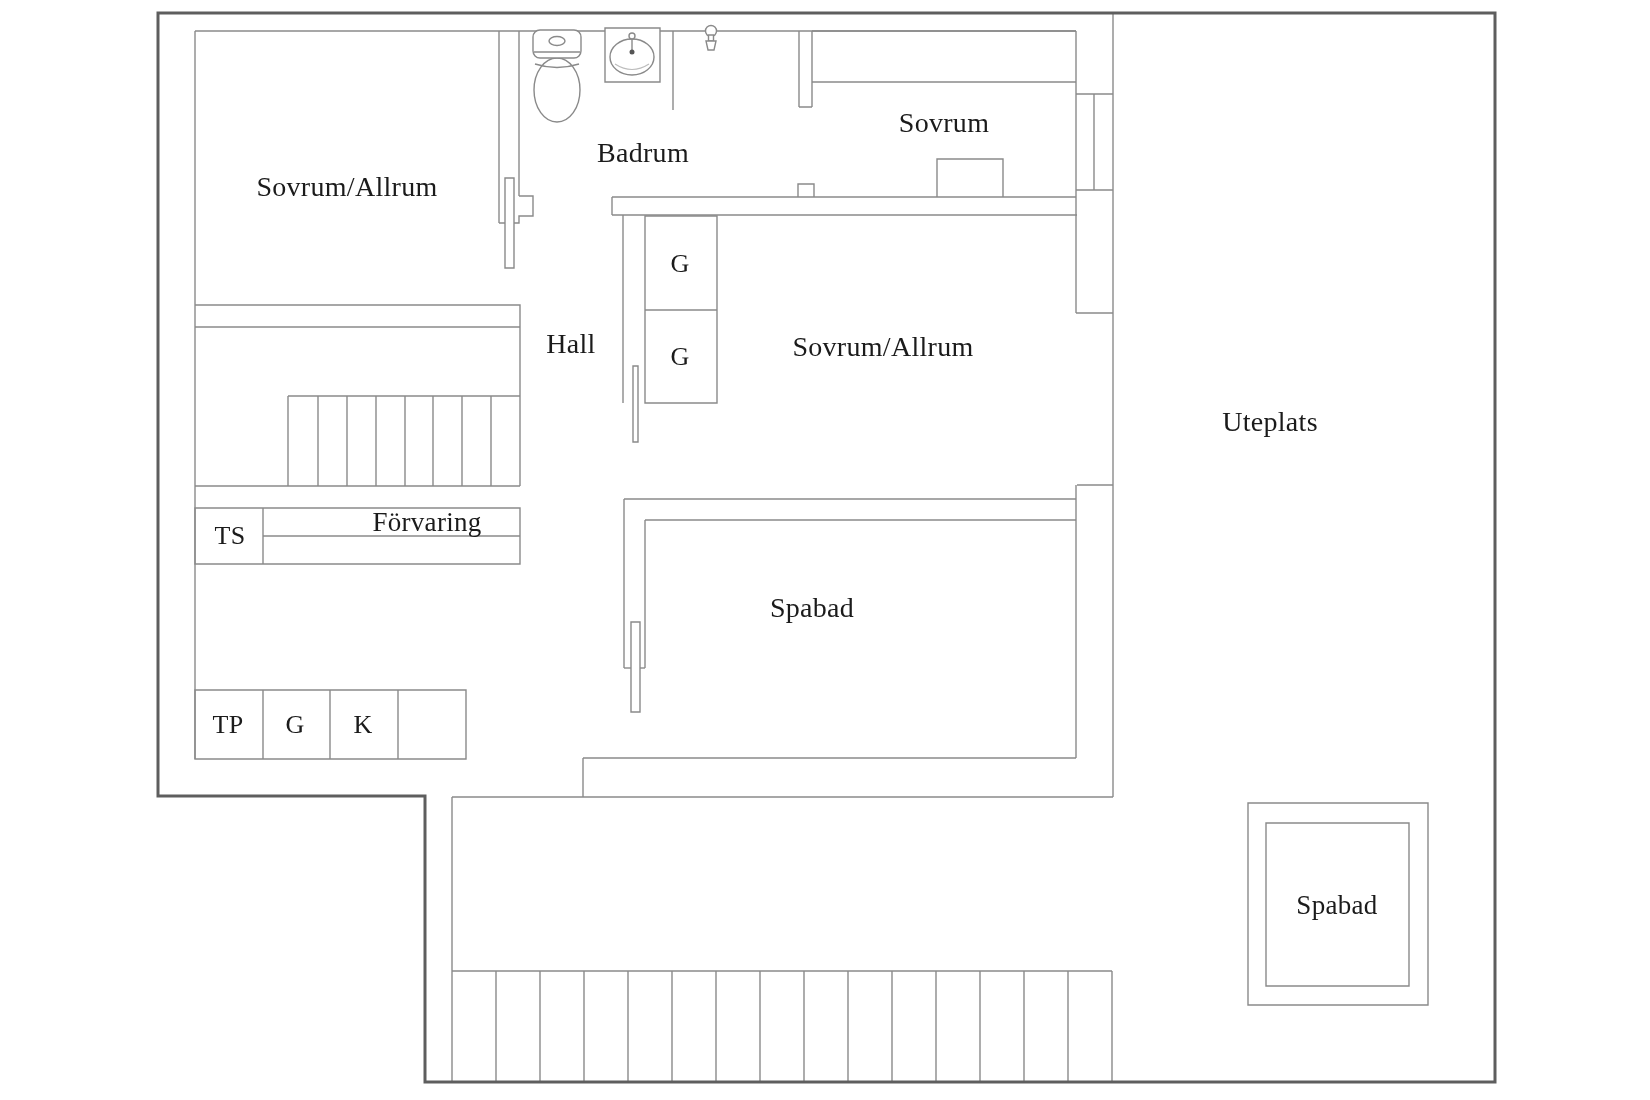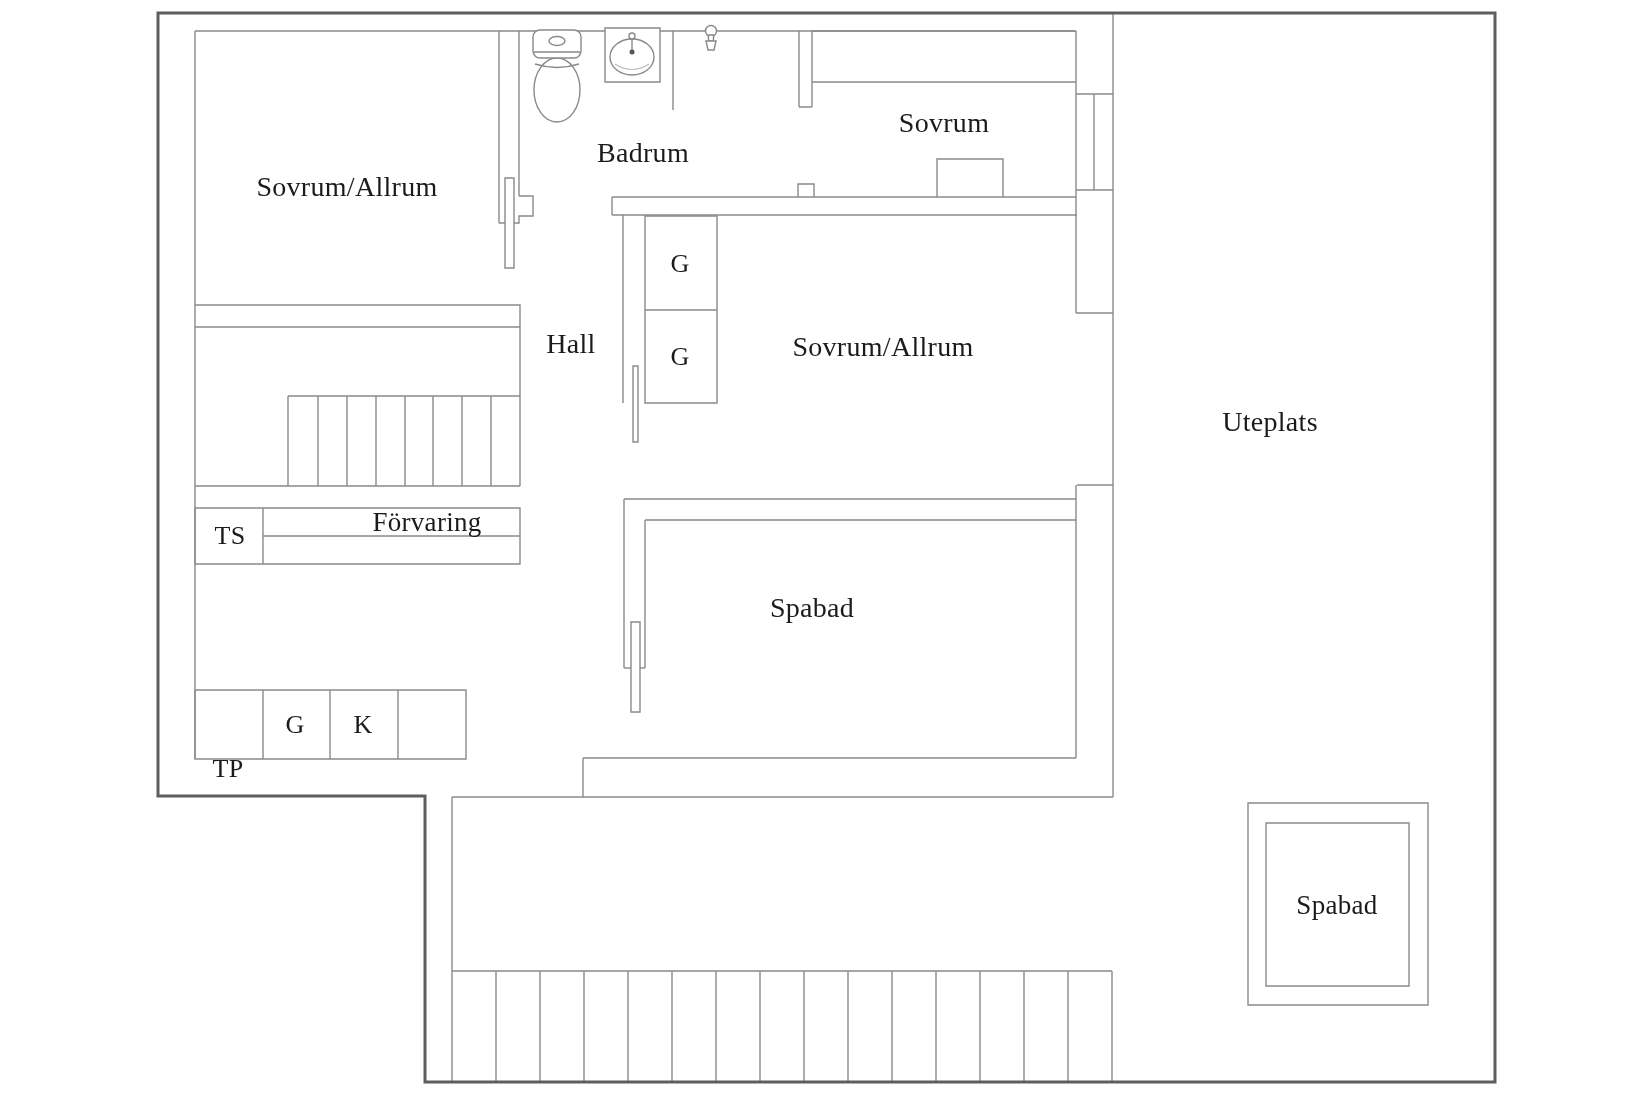--- a/index.html
+++ b/index.html
@@ -148,19 +148,19 @@
   <div class="lbl" style="left:347px;top:187px;">Sovrum/Allrum</div>
   <div class="lbl" style="left:643px;top:153px;">Badrum</div>
   <div class="lbl" style="left:944px;top:123px;">Sovrum</div>
   <div class="lbl" style="left:571px;top:344px;">Hall</div>
   <div class="lbl lbl-sm" style="left:680px;top:264px;">G</div>
   <div class="lbl lbl-sm" style="left:680px;top:357px;">G</div>
   <div class="lbl" style="left:883px;top:347px;">Sovrum/Allrum</div>
   <div class="lbl" style="left:1270px;top:422px;">Uteplats</div>
   <div class="lbl lbl-md" style="left:391px;top:522px;margin-left:36px;">Förvaring</div>
   <div class="lbl lbl-sm" style="left:230px;top:536px;">TS</div>
-  <div class="lbl lbl-sm" style="left:228px;top:725px;margin-top:44px;">TP</div>
+  <div class="lbl lbl-sm" style="left:228px;top:725px;">TP</div>
   <div class="lbl lbl-sm" style="left:295px;top:725px;">G</div>
   <div class="lbl lbl-sm" style="left:363px;top:725px;">K</div>
   <div class="lbl" style="left:812px;top:608px;">Spabad</div>
   <div class="lbl lbl-md" style="left:1337px;top:905px;text-align:right;">Spabad</div>
 
 </div>
 
 </body></html>

